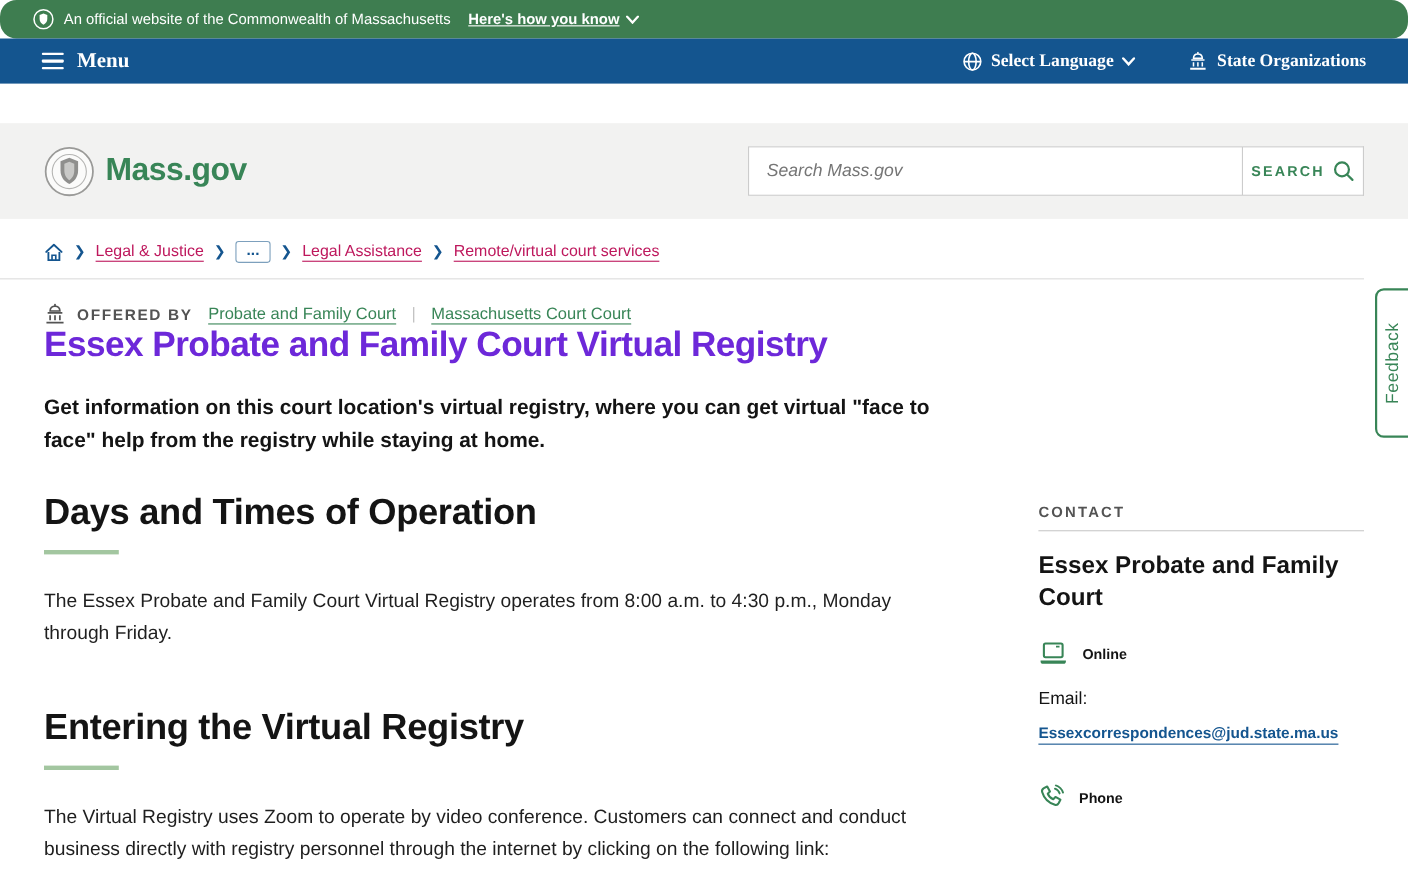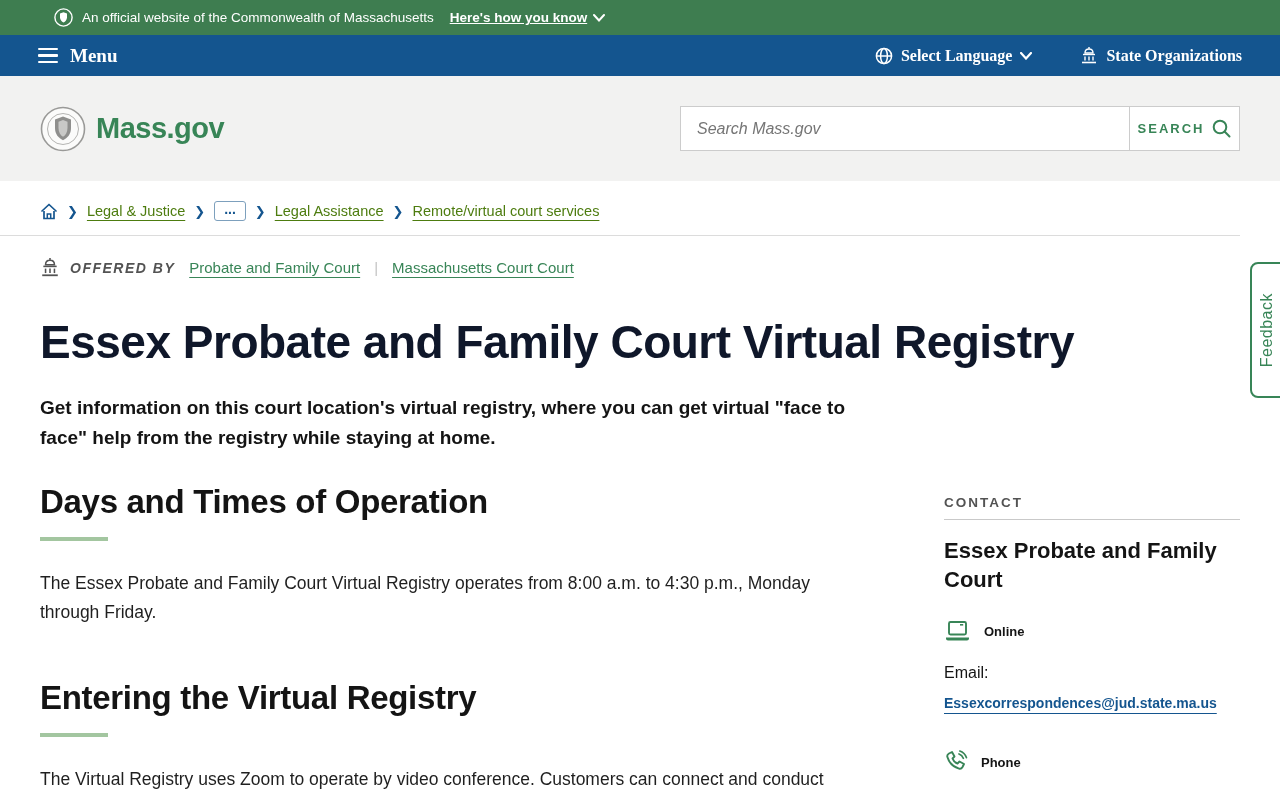--- a/index.html
+++ b/index.html
@@ -10,23 +10,24 @@
     color: #141414;
   }
   a { cursor: pointer; }
 
   
   .gov-banner {
     background: #3e7d50;
     height: 35px;
     display: flex;
     align-items: center;
-    padding-left: 54px;
+    padding-left: 30px;
     color: #ffffff;
     font-size: 13.5px;
+    border-radius: 15px;
   }
   .gov-banner .seal { margin-right: 9px; display: flex; align-items: center; }
   .gov-banner .how-know {
     margin-left: 16px;
     font-weight: bold;
     text-decoration: underline;
     display: flex; align-items: center; gap: 6px;
     color: #ffffff;
   }
 
@@ -42,24 +43,25 @@
   .nav-left { display: flex; align-items: center; gap: 12px; }
   .hamburger { display: flex; flex-direction: column; gap: 4px; cursor: pointer; }
   .hamburger span { display: block; width: 20px; height: 2.5px; background: #fff; border-radius: 1px; }
   .menu-label { font-weight: bold; font-size: 19px; font-family: Liberation Serif, serif; }
   .nav-right { margin-left: auto; display: flex; align-items: center; gap: 48px; font-family: Liberation Serif, serif; }
   .nav-item { display: flex; align-items: center; gap: 8px; font-weight: bold; font-size: 16px; color: #fff; }
 
   
   .site-header {
     background: #f2f2f1;
-    height: 105px;
+    height: 87px;
     display: flex;
     align-items: center;
     padding: 0 40px;
+    margin-top: 36px;
   }
   .logo-lockup { display: flex; align-items: center; gap: 10px; }
   .logo-text { color: #388557; font-size: 29px; font-weight: bold; letter-spacing: -0.5px; }
   .search-wrap {
     margin-left: auto;
     display: flex;
     width: 560px;
     height: 45px;
   }
   .search-input {
@@ -91,21 +93,21 @@
   .breadcrumb-row {
     padding: 20px 40px 14px 40px;
     display: flex;
     align-items: center;
     gap: 9px;
     font-size: 14.5px;
     border-bottom: 1px solid #dcdcdc;
     margin: 0 0 0 0;
   }
   .breadcrumb-row { margin-left: 0; margin-right: 40px; }
-  .bc-link { color: #4d7c0f; text-decoration: underline; text-underline-offset: 4px; }
+  .bc-link { color: #be185d; text-decoration: underline; text-underline-offset: 4px; }
   .bc-sep { color: #14558f; font-weight: bold; font-size: 13px; }
   .bc-ellipsis {
     border: 1px solid #7da0bd;
     border-radius: 3px;
     padding: 2px 9px 6px 9px;
     color: #14558f;
     font-weight: bold;
     line-height: 10px;
     font-size: 14px;
     cursor: pointer;
@@ -116,34 +118,33 @@
     display: flex;
     align-items: center;
     padding: 22px 40px 0 40px;
     gap: 14px;
   }
   .offered-label {
     color: #535353;
     font-weight: bold;
     font-size: 14px;
     letter-spacing: 1.5px;
-    display: flex; align-items: center; gap: 10px; font-style: italic;
+    display: flex; align-items: center; gap: 10px;
   }
   .offered-links { display: flex; align-items: center; gap: 14px; font-size: 15px; }
   .offered-link { color: #388557; text-decoration: underline; text-underline-offset: 4px; font-weight: 500; }
   .offered-divider { color: #c3c3c3; }
 
   
   .page { padding: 0 40px; }
   .page-title {
-    font-size: 46px;
+    font-size: 32px;
     font-weight: bold;
     letter-spacing: -0.5px;
-    margin-top: 38px;
-    color: #0f172a;
+    color: #6d28d9;
   }
   .lede {
     margin-top: 24px;
     font-size: 19px;
     font-weight: bold;
     line-height: 30px;
     max-width: 840px;
     color: #141414;
   }
   .content-grid {

